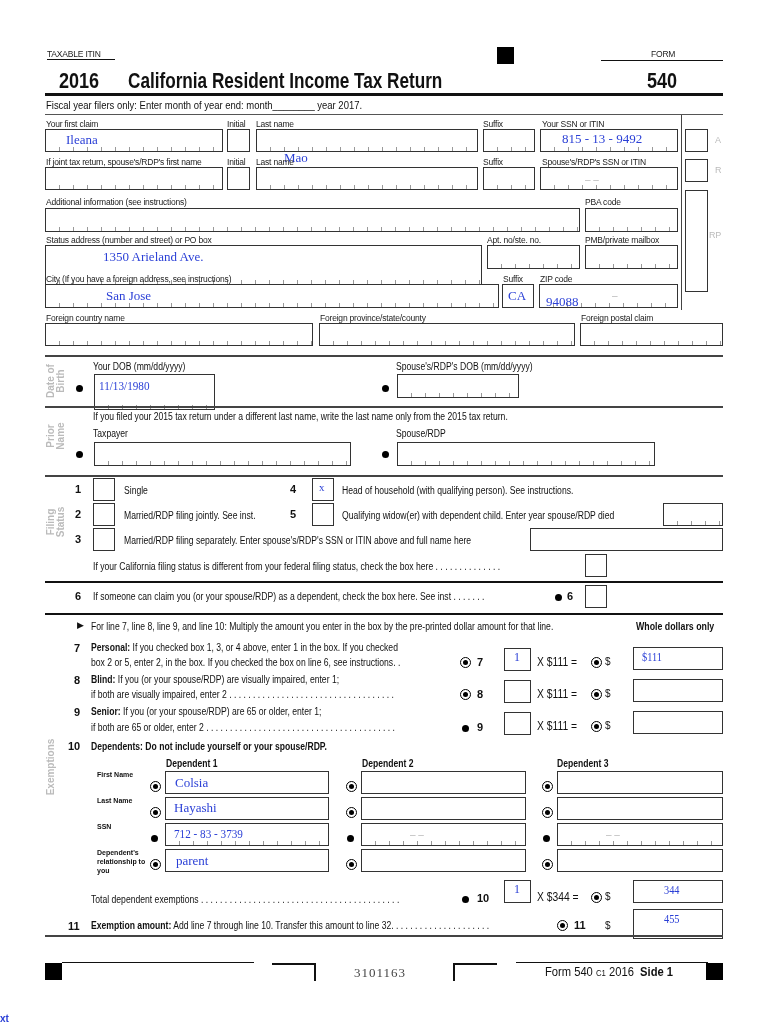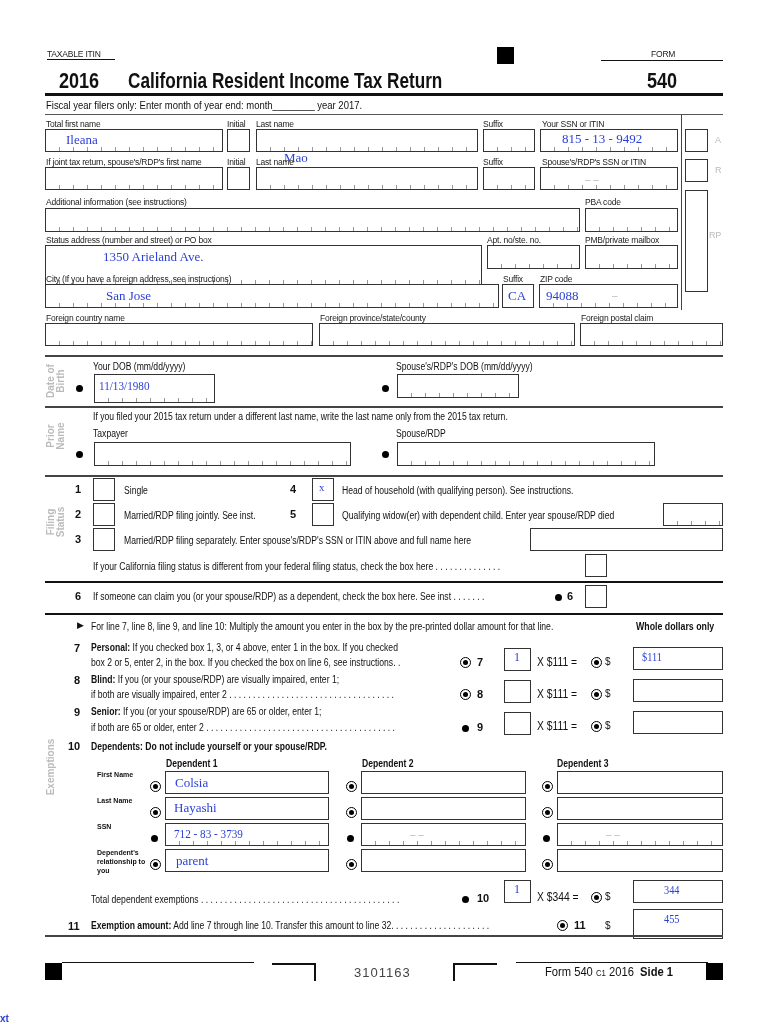--- a/index.html
+++ b/index.html
@@ -30,21 +30,21 @@
 <div class="rule" style="left:601px;top:60px;width:122px;height:1px"></div>
 <div class="abs cond" style="left:59px;top:68px;font-size:22px;font-weight:bold;transform:scaleX(0.82)">2016</div>
 <div class="abs cond" style="left:128px;top:68px;font-size:22px;font-weight:bold;transform:scaleX(0.78)">California Resident Income Tax Return</div>
 <div class="abs cond" style="left:647px;top:68px;font-size:22px;font-weight:bold;transform:scaleX(0.82)">540</div>
 <div class="rule" style="left:45px;top:93px;width:678px;height:3px"></div>
 <div class="txt cond" style="left:46px;top:99px;font-size:11px">Fiscal year filers only: Enter month of year end: month________ year 2017.</div>
 <div class="rule" style="left:45px;top:114px;width:678px;height:1px;background:#555"></div>
 
 <div class="rule" style="left:681px;top:115px;width:1px;height:195px;background:#444"></div>
 
-<div class="lbl" style="left:46px;top:119px">Total first name</div>
+<div class="lbl" style="left:46px;top:119px">Your first claim</div>
 <div class="lbl" style="left:227px;top:119px">Initial</div>
 <div class="lbl" style="left:256px;top:119px">Last name</div>
 <div class="lbl" style="left:483px;top:119px">Suffix</div>
 <div class="lbl" style="left:542px;top:119px">Your SSN or ITIN</div>
 <div class="box ticks" style="left:45px;top:129px;width:178px;height:23px">
     <span class="hw" style="left:20px;top:2px">Ileana</span>
   </div>
 <div class="box" style="left:227px;top:129px;width:23px;height:23px"></div>
 <div class="box ticks" style="left:256px;top:129px;width:222px;height:23px">
     <span class="hw" style="left:27px;top:20px">Mao</span>
@@ -90,38 +90,38 @@
 <div class="lbl" style="left:46px;top:274px">City (If you have a foreign address, see instructions)</div>
 <div class="lbl" style="left:503px;top:274px">Suffix</div>
 <div class="lbl" style="left:540px;top:274px">ZIP code</div>
 <div class="box ticks" style="left:45px;top:284px;width:454px;height:24px">
     <span class="hw" style="left:60px;top:3px">San Jose</span>
   </div>
 <div class="box" style="left:502px;top:284px;width:32px;height:24px">
     <span class="hw" style="left:5px;top:3px">CA</span>
   </div>
 <div class="box ticks" style="left:539px;top:284px;width:139px;height:24px">
-    <span class="hw" style="left:6px;top:3px">94088</span>
+    <span class="hw" style="left:6px;top:9px">94088</span>
     <span class="abs gray" style="left:72px;top:5px">–</span>
   </div>
 
 <div class="lbl" style="left:46px;top:313px">Foreign country name</div>
 <div class="lbl" style="left:320px;top:313px">Foreign province/state/county</div>
 <div class="lbl" style="left:581px;top:313px">Foreign postal claim</div>
 <div class="box ticks" style="left:45px;top:323px;width:268px;height:23px"></div>
 <div class="box ticks" style="left:319px;top:323px;width:256px;height:23px"></div>
 <div class="box ticks" style="left:580px;top:323px;width:143px;height:23px"></div>
 
 <div class="rule" style="left:45px;top:355px;width:678px;height:1.5px;background:#444"></div>
 
 <div class="side" style="left:46px;top:401px;width:40px"><span>Date of</span><br><span>Birth</span></div>
 <div class="txt cond" style="left:93px;top:361px">Your DOB (mm/dd/yyyy)</div>
 <div class="txt cond" style="left:396px;top:361px">Spouse's/RDP's DOB (mm/dd/yyyy)</div>
 <div class="dot" style="left:76px;top:385px"></div>
-<div class="box ticks" style="left:94px;top:374px;width:121px;height:29px">
+<div class="box ticks" style="left:94px;top:374px;width:121px;height:36px">
     <span class="hw cond" style="left:4px;top:3px">11/13/1980</span>
   </div>
 <div class="dot" style="left:382px;top:385px"></div>
 <div class="box ticks" style="left:397px;top:374px;width:122px;height:24px"></div>
 
 <div class="rule" style="left:45px;top:406px;width:678px;height:1.5px;background:#444"></div>
 
 <div class="side" style="left:46px;top:456px;width:40px"><span>Prior</span><br><span>Name</span></div>
 <div class="txt cond" style="left:93px;top:411px">If you filed your 2015 tax return under a different last name, write the last name only from the 2015 tax return.</div>
 <div class="txt cond" style="left:93px;top:428px">Taxpayer</div>
@@ -302,20 +302,20 @@
 <div class="box" style="left:633px;top:909px;width:90px;height:30px">
     <span class="hw cond" style="left:30px;top:2px;font-size:12px">455</span>
   </div>
 
 <div class="rule" style="left:45px;top:935px;width:678px;height:1.5px;background:#444"></div>
 
 <div class="mark" style="left:45px;top:963px;width:17px;height:17px"></div>
 <div class="rule" style="left:62px;top:962px;width:192px;height:1px"></div>
 <div class="rule" style="left:272px;top:963px;width:44px;height:2px"></div>
 <div class="rule" style="left:314px;top:963px;width:2px;height:18px"></div>
-<div class="abs" style="left:354px;top:965px;font-family:Liberation Sans, sans-serif;font-size:13px;color:#444;letter-spacing:1px">3101163</div>
+<div class="abs" style="left:354px;top:965px;font-family:Liberation Serif, serif;font-size:13px;color:#444;letter-spacing:1px">3101163</div>
 <div class="rule" style="left:453px;top:963px;width:44px;height:2px"></div>
 <div class="rule" style="left:453px;top:963px;width:2px;height:18px"></div>
 <div class="rule" style="left:516px;top:962px;width:192px;height:1px"></div>
 <div class="txt cond" style="left:545px;top:964px;font-size:13px"><span>Form 540</span> <span style="font-size:9px">C1</span> <span>2016</span> &nbsp;<b>Side 1</b></div>
 <div class="mark" style="left:706px;top:963px;width:17px;height:17px"></div>
 
 <div class="abs" style="left:0px;top:1013px;font-size:10px;color:#2a3fd6;font-weight:bold">xt</div>
 
 </body></html>

